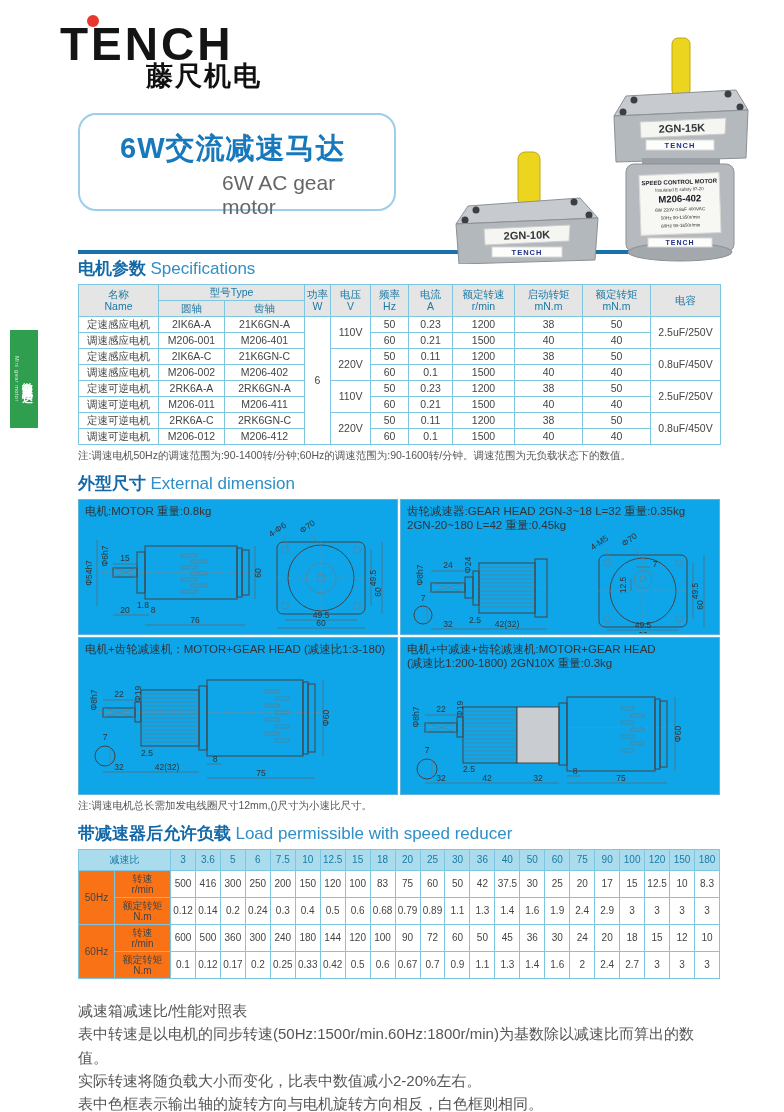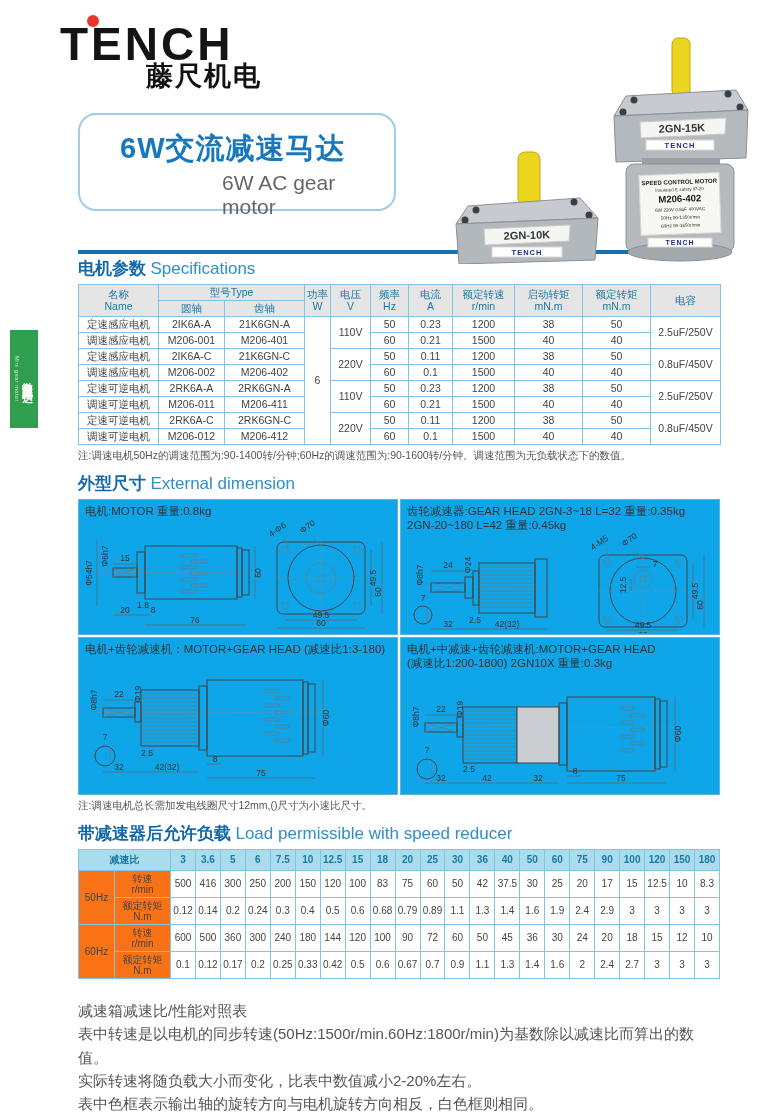--- a/index.html
+++ b/index.html
@@ -35,21 +35,21 @@
   .panel-title{font-size:11.5px;color:#333;line-height:1.25;}
   svg text{font-family:"Liberation Sans","DejaVu Sans",sans-serif;}
   .d{font-size:8.5px;fill:#333;}
   .ln{stroke:#444;stroke-width:1;fill:none;}
   .thin{stroke:#777;stroke-width:.6;fill:none;}
   .dim{stroke:#666;stroke-width:.7;fill:none;}
   .cl{stroke:#888;stroke-width:.5;stroke-dasharray:6 3;fill:none;}
   
   .load-table{width:642px;font-size:10px;color:#444;margin-top:2px;}
   .load-table th,.load-table td{border:1px solid #7cc6e2;text-align:center;padding:0;line-height:1.15;}
-  .load-table thead th{background:#aadcee;color:#1a7aa5;font-weight:bold;height:20px;}
+  .load-table thead th{background:#aadcee;color:#1a7aa5;font-weight:normal;height:20px;}
   .load-table tbody th{font-weight:normal;background:#f97316;}
   .load-table tbody tr{height:27px;}
   
   .footer-notes{font-size:15px;color:#555;line-height:1.55;margin-top:20px;}
   .page-row{display:flex;align-items:flex-start;margin-top:4px;}
   .page-label{font-size:13.5px;font-weight:bold;font-style:italic;color:#1b6ab0;}
   .page-slash{font-size:15px;color:#9ab9d4;margin:0 3px;font-style:italic;}
   .page-small{font-size:5px;color:#b9c3cc;line-height:1.3;padding-top:3px;}
 </style>
 </head>

